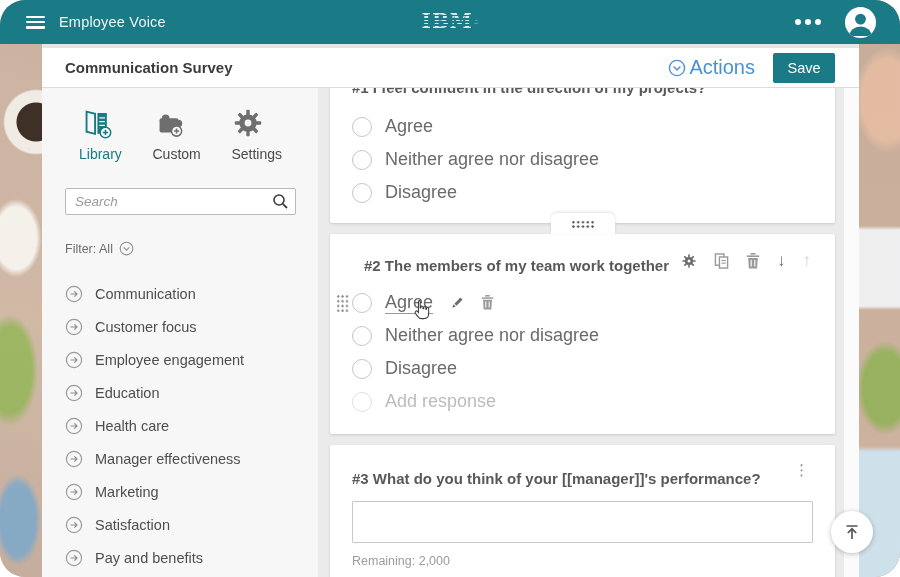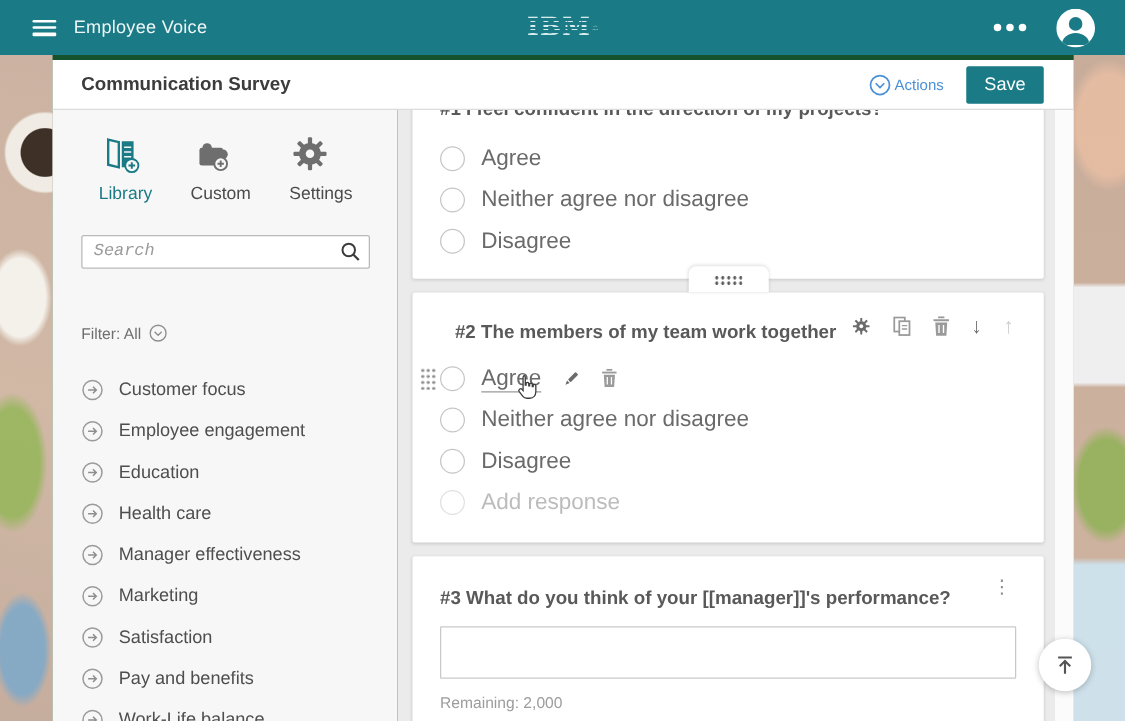--- a/index.html
+++ b/index.html
@@ -1,17 +1,17 @@
 <!DOCTYPE html>
 <html style="--teal: #1a7a85; --blue: #4a90d6; --main-bg: #ebebeb; --sidebar-bg: #f7f7f7;"><head>
 <meta charset="utf-8">
 <style>
   html,body{margin:0;padding:0;}
   body{font-family:"Liberation Sans", sans-serif; -webkit-font-smoothing:antialiased;}
-  .screen{position:relative;width:900px;height:577px;overflow:hidden;background:#14532d;}
+  .screen{position:relative;width:900px;height:577px;overflow:hidden;background:#e5e5e5;border-radius:25px;}
 
   
   .photo-strip{position:absolute;top:0;height:100%;}
   .photo-left{left:0;width:42px;
     background:
       radial-gradient(circle at 36px 122px, rgba(42,30,22,.88) 0 19px, rgba(242,238,231,.95) 20px 31px, rgba(242,238,231,0) 33px),
       radial-gradient(ellipse 34px 52px at 16px 238px, rgba(246,244,238,.95) 0 60%, rgba(246,244,238,0) 75%),
       radial-gradient(ellipse 36px 72px at 10px 370px, rgba(148,182,88,.85) 0 60%, rgba(148,182,88,0) 78%),
       radial-gradient(ellipse 32px 64px at 18px 520px, rgba(118,168,206,.8) 0 55%, rgba(118,168,206,0) 72%),
       linear-gradient(rgba(255,255,255,.42),rgba(255,255,255,.42)),
@@ -38,31 +38,31 @@
   .topbar-right{margin-left:auto;display:flex;align-items:center;gap:22px;padding-right:24px;}
   .dots-menu{display:flex;gap:4px;cursor:pointer;padding:6px 2px;}
   .dots-menu i{width:6px;height:6px;border-radius:50%;background:#fff;}
   .avatar{width:31px;height:31px;cursor:pointer;}
 
   
   .subheader{position:absolute;left:42px;right:41px;top:48px;height:40px;background:#fff;
     border-bottom:1px solid #dcdcdc;z-index:30;display:flex;align-items:center;box-sizing:border-box;}
   .survey-title{font-size:15px;font-weight:bold;color:#3c3c3c;padding-left:23px;}
   .subheader-right{margin-left:auto;display:flex;align-items:center;gap:18px;padding-right:24px;}
-  .actions-link{display:flex;align-items:center;gap:3px;color:var(--blue,#4a90d6);font-size:12px;cursor:pointer;}
+  .actions-link{display:flex;align-items:center;gap:3px;color:var(--blue,#4a90d6);font-size:20px;cursor:pointer;}
   .save-btn{background:var(--teal,#1a7a85);color:#fff;font-size:14.5px;border:none;width:62px;height:30px;border-radius:2px;cursor:pointer;font-family:inherit;}
 
   
   .app{position:absolute;left:42px;right:41px;top:88px;bottom:0;display:flex;z-index:10;}
   .sidebar{width:276px;background:#f7f7f7;box-sizing:border-box;padding:18px 22px 0 23px;flex:none;}
   .tabs{display:flex;justify-content:space-between;padding:0 14px;margin-bottom:26px;}
   .tab{display:flex;flex-direction:column;align-items:flex-start;gap:6px;cursor:pointer;}
   .tab-label{font-size:14px;color:#4a4a4a;}
   .tab.active .tab-label{color:var(--teal,#1a7a85);}
-  .search-wrap{position:relative;margin-bottom:44px;font-family:Liberation Mono, monospace;}
+  .search-wrap{position:relative;margin-bottom:26px;}
   .search-input{width:100%;height:27px;box-sizing:border-box;border:1px solid #b9b9b9;border-radius:2px;
     padding:0 30px 0 9px;font-size:13.5px;font-style:italic;color:#555;background:#fff;font-family:inherit;}
   .search-input::placeholder{color:#9a9a9a;font-style:italic;}
   .search-icon{position:absolute;right:7px;top:5px;}
   .filter-row{display:flex;align-items:center;gap:6px;color:#6e6e6e;font-size:12.5px;margin-bottom:28px;cursor:pointer;}
   .cat-item{display:flex;align-items:center;gap:12px;height:20px;margin-bottom:13px;cursor:pointer;}
   .cat-label{font-size:14.5px;color:#4e4e4e;}
 
   
   .main{flex:1;background:#ebebeb;position:relative;overflow:hidden;padding:0 24px 0 12px;box-sizing:border-box;}
@@ -218,20 +218,27 @@
 
       <div class="filter-row">
         <span>Filter: All</span>
         <svg width="15" height="15" viewBox="0 0 18 18">
           <circle cx="9" cy="9" r="7.6" fill="none" stroke="#8f8f8f" stroke-width="1.3"></circle>
           <path d="M5.6 7.6 L9 11 L12.4 7.6" fill="none" stroke="#8f8f8f" stroke-width="1.3"></path>
         </svg>
       </div>
 
       <div>
+        <div class="cat-item">
+          <svg width="18" height="18" viewBox="0 0 18 18">
+              <circle cx="9" cy="9" r="7.6" fill="none" stroke="#9b9b9b" stroke-width="1.2"></circle>
+              <path d="M5.5 9 h6.2 M9.4 6.4 L12 9 l-2.6 2.6" fill="none" stroke="#8e8e8e" stroke-width="1.2"></path>
+            </svg>
+          <span class="cat-label">Communication</span>
+        </div>
         <div class="cat-item">
           <svg width="18" height="18" viewBox="0 0 18 18">
               <circle cx="9" cy="9" r="7.6" fill="none" stroke="#9b9b9b" stroke-width="1.2"></circle>
               <path d="M5.5 9 h6.2 M9.4 6.4 L12 9 l-2.6 2.6" fill="none" stroke="#8e8e8e" stroke-width="1.2"></path>
             </svg>
           <span class="cat-label">Customer focus</span>
         </div>
         <div class="cat-item">
           <svg width="18" height="18" viewBox="0 0 18 18">
               <circle cx="9" cy="9" r="7.6" fill="none" stroke="#9b9b9b" stroke-width="1.2"></circle>

